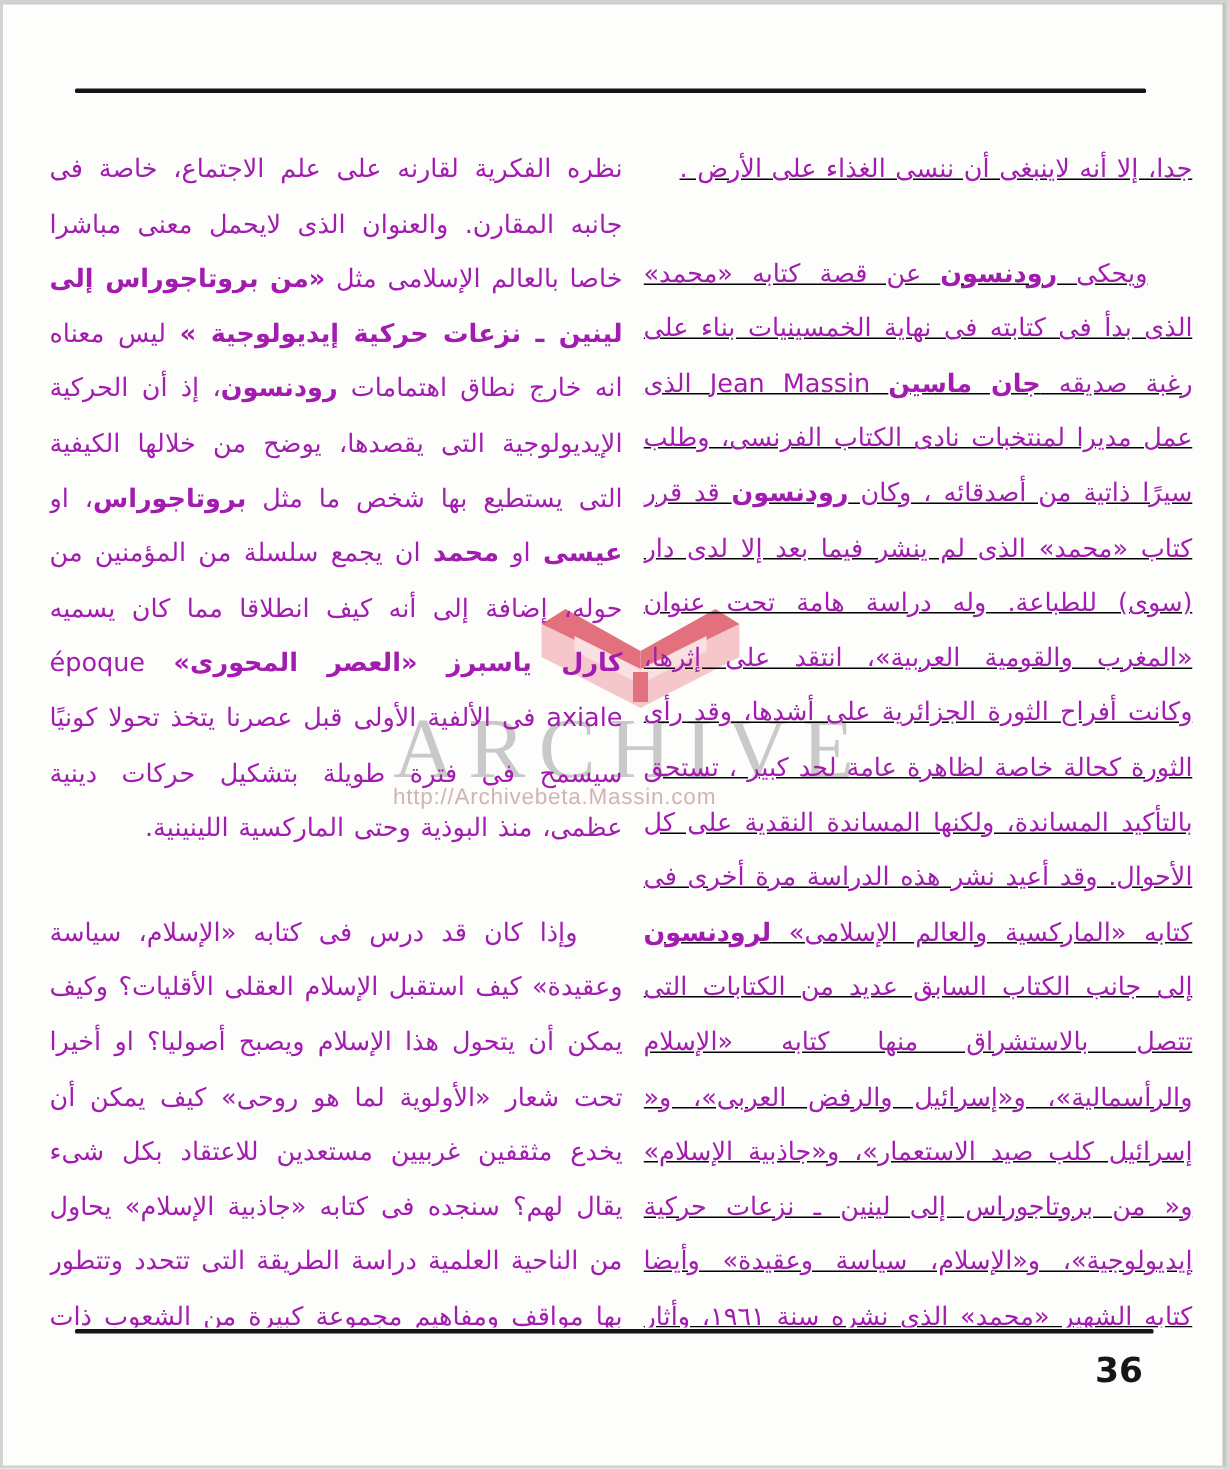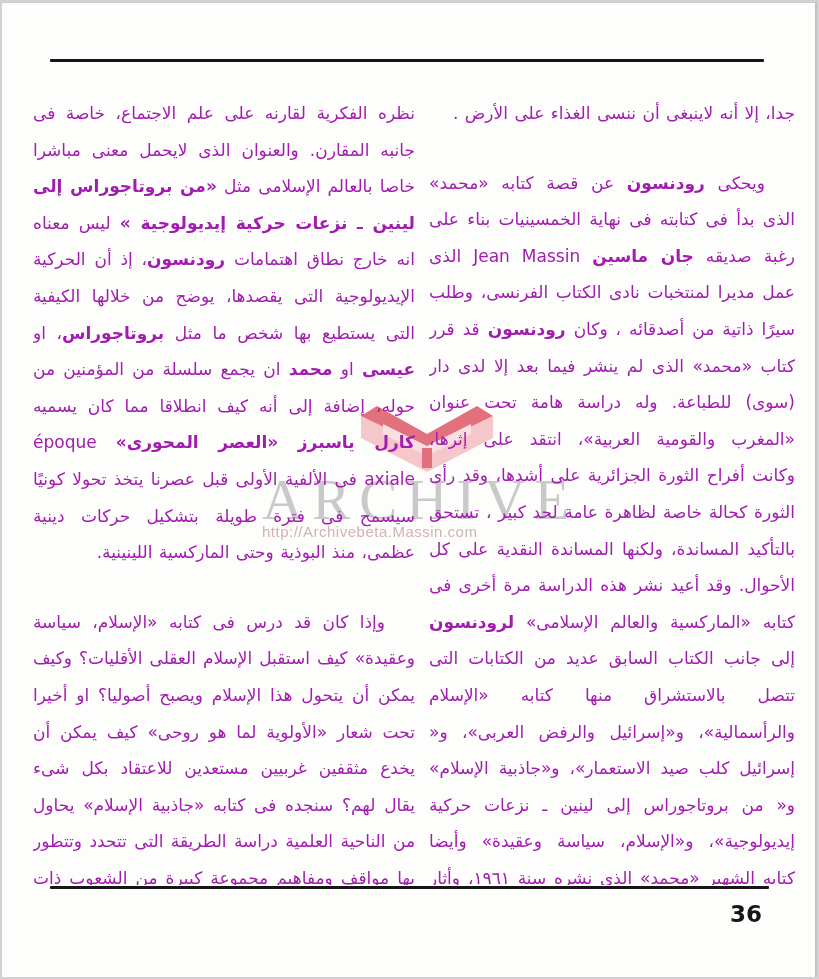--- a/index.html
+++ b/index.html
@@ -37,21 +37,21 @@
     margin-top:-4px;
   }
 
   .columns{
     position:absolute;top:95px;left:33px;width:762px;height:790px;
     display:flex;flex-direction:row;gap:14px;
     direction:rtl;
     z-index:2;
   }
   .col{overflow:hidden;}
-  .col-first{width:366px;}   
+  .col-first{width:366px;text-decoration:underline;}   
   .col-second{flex:1;}       
   .col p{
     margin:0;
     direction:rtl;
     text-align:justify;
     font-size:17px;
     line-height:36.6px;
     color:#a21caf;
     word-spacing:1px;
   }

